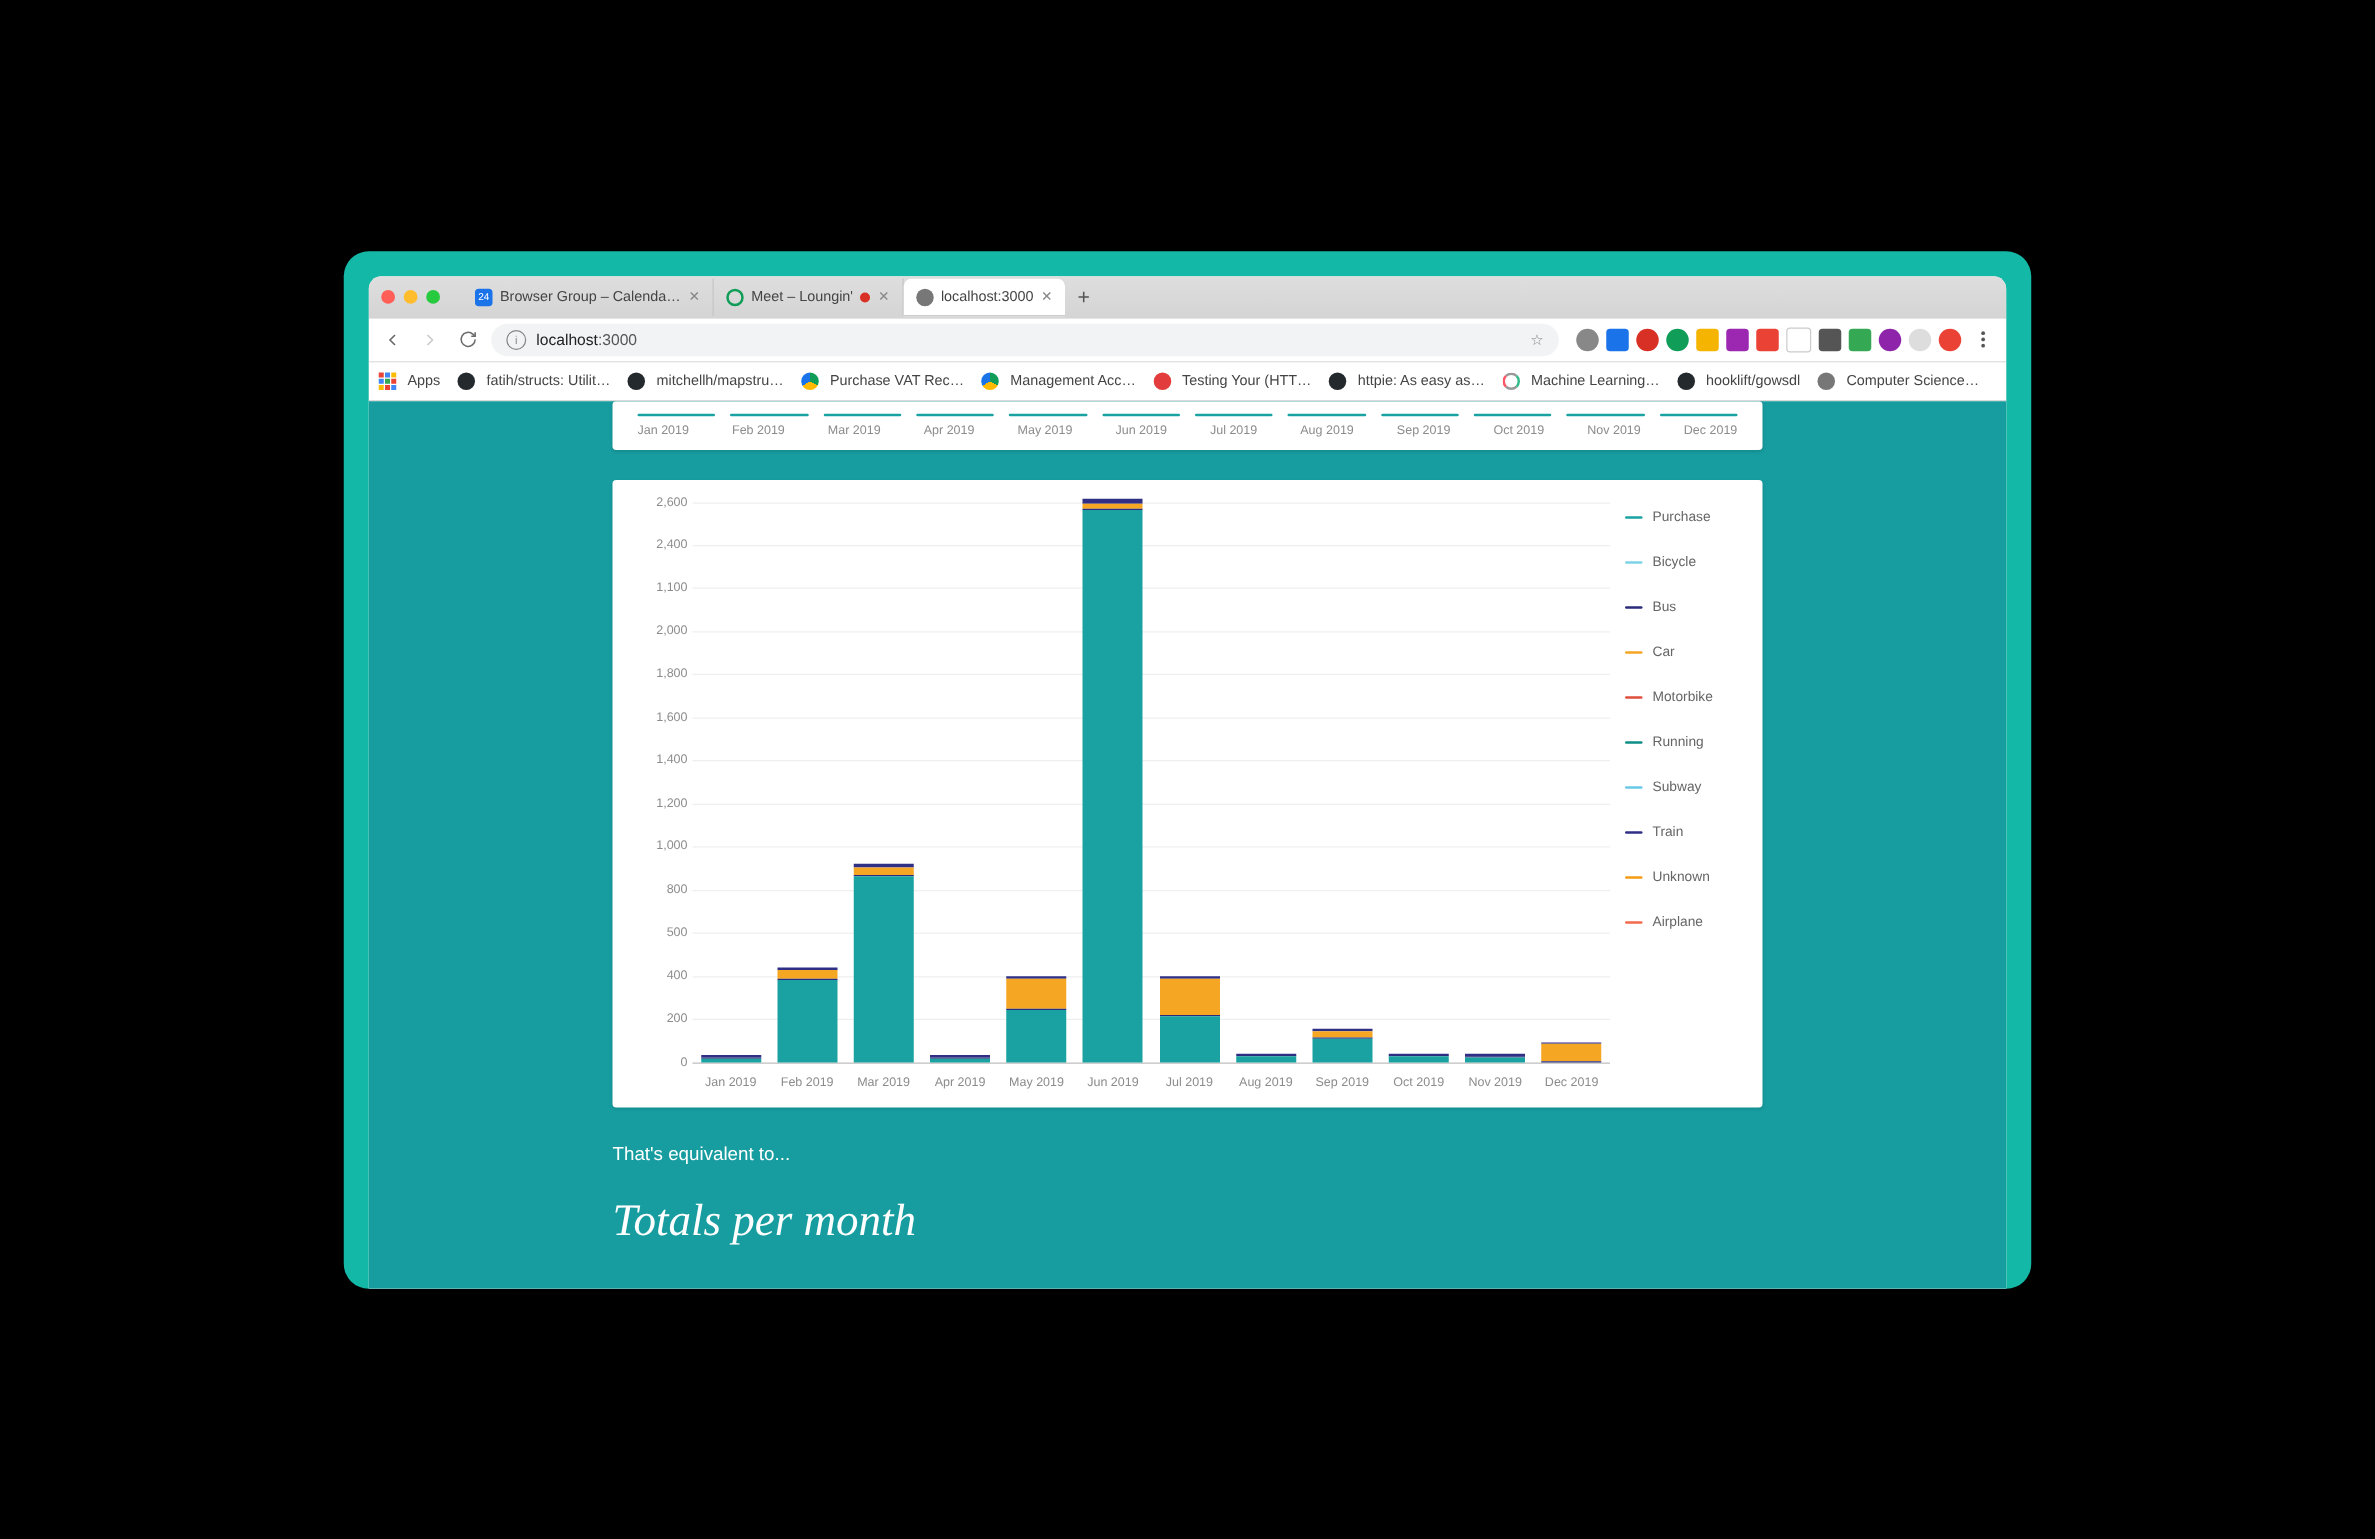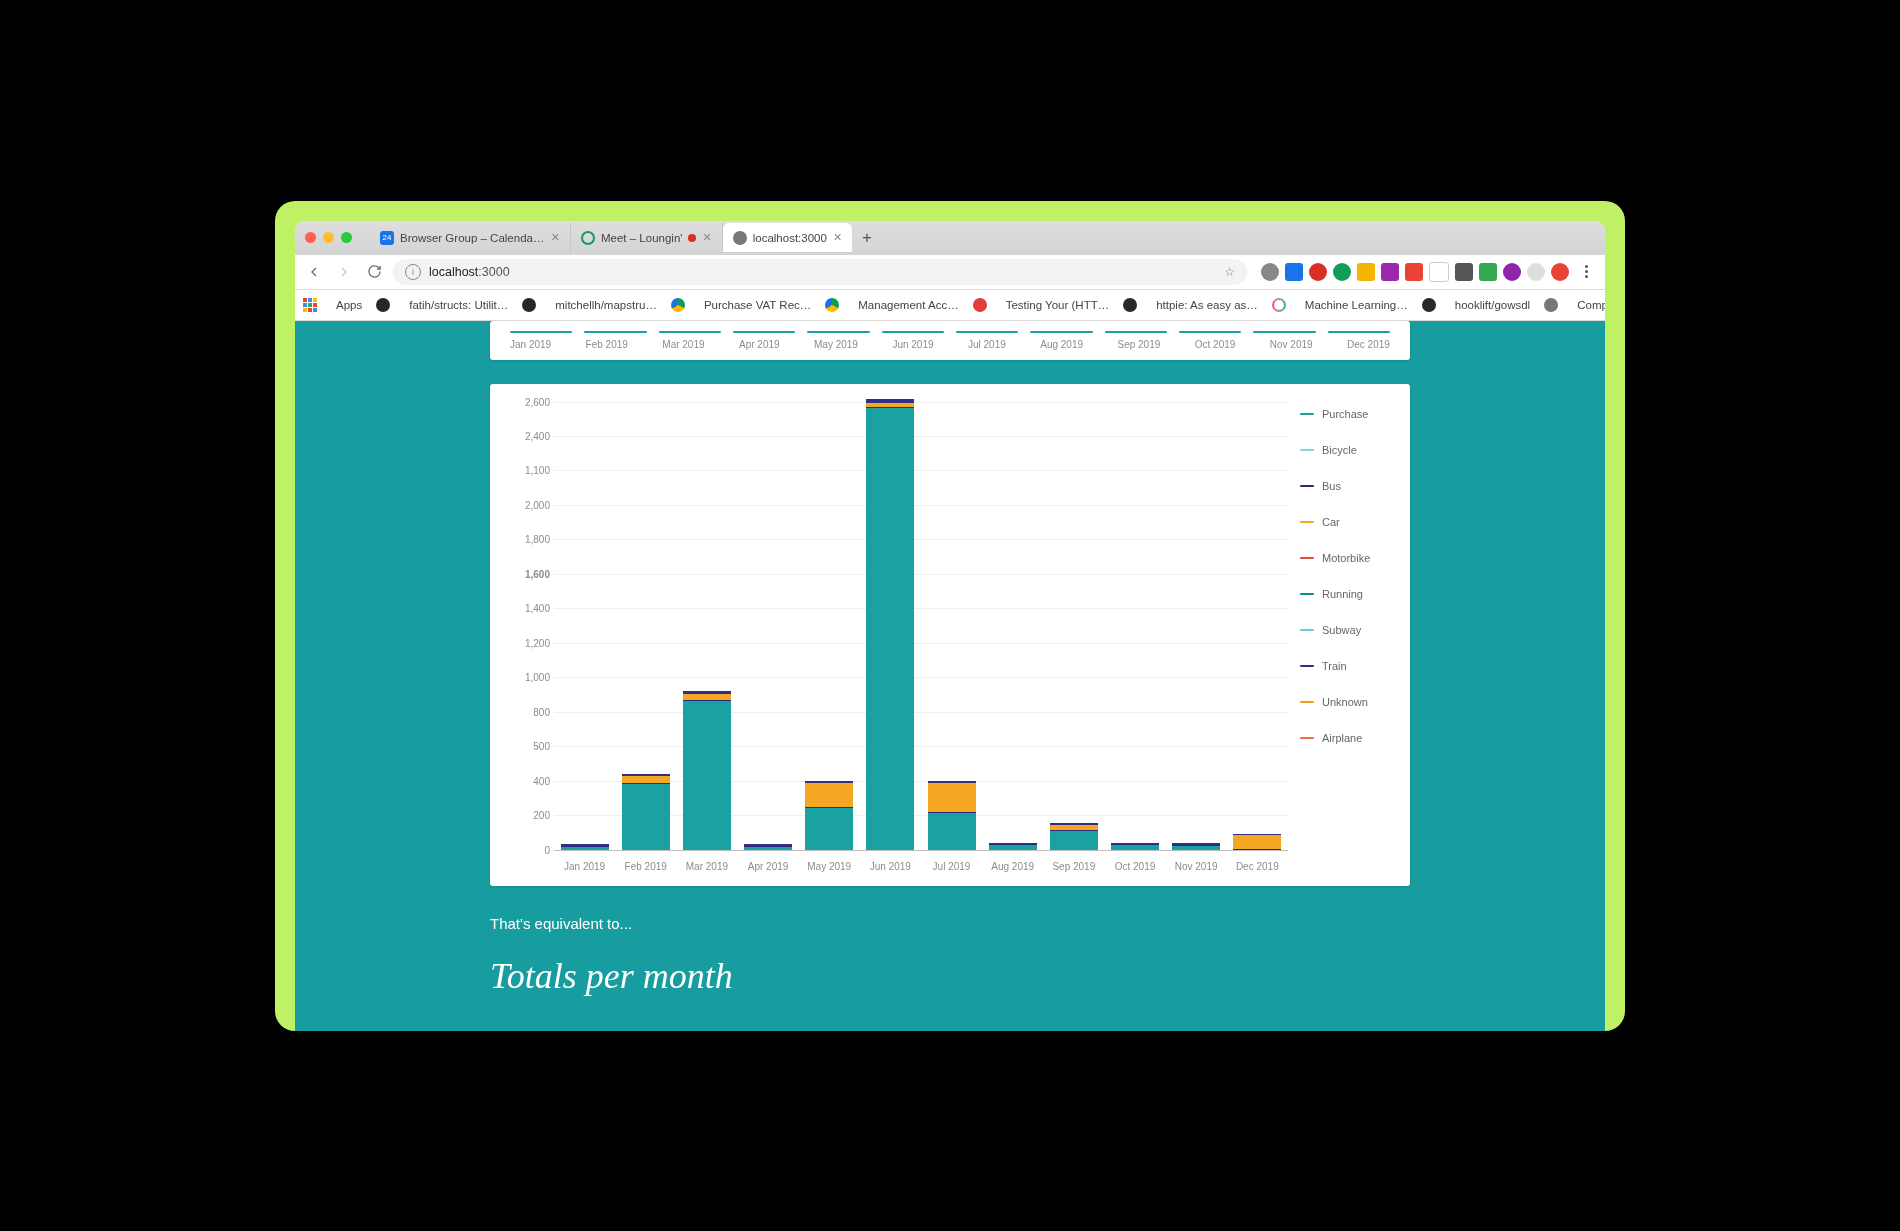--- a/index.html
+++ b/index.html
@@ -14,21 +14,21 @@
     --tab-active:#ffffff;
     --tab-text:#555;
     --omnibox:#f1f3f4;
     --icon:#6b6b6b;
   }
   html,body{margin:0;padding:0;height:100%;font-family:-apple-system,BlinkMacSystemFont,'Segoe UI',Helvetica,Arial,sans-serif;font-size:12px;color:#444;}
   body{background:#000;display:flex;align-items:center;justify-content:center;}
   .device-frame{
     width:1350px;height:830px;
     border-radius:20px;
-    background:#bef264;
+    background:#14b8a6;
     padding:20px 20px 0 20px;
     box-sizing:border-box;
     overflow:hidden;
   }
   .screen{
     width:100%;height:100%;
     border-radius:10px 10px 0 0;
     overflow:hidden;
     background:var(--chrome-light);
     display:flex;flex-direction:column;
@@ -95,21 +95,21 @@
   .ext{width:18px;height:18px;border-radius:3px;}
 
   
   .bookmarks{
     display:flex;align-items:center;height:30px;
     background:#fff;
     border-bottom:1px solid var(--chrome-border);
     padding:0 8px;gap:14px;
     font-size:11.5px;color:#444;
   }
-  .bm{display:flex;align-items:center;gap:19px;cursor:pointer;white-space:nowrap;}
+  .bm{display:flex;align-items:center;gap:9px;cursor:pointer;white-space:nowrap;}
   .bm-ico{width:14px;height:14px;border-radius:50%;display:inline-block;}
   .bm-gh{background:#24292e;}
   .bm-gdrive{background:conic-gradient(#0f9d58 0 33%,#ffba00 33% 66%,#1a73e8 66% 100%);}
   .bm-lb{background:#e23c3c;}
   .bm-ml{border:2px solid #999;border-left-color:#f56;border-right-color:#3b8;width:10px;height:10px;}
   .bm-cs{background:#777;}
   .bookmarks .spacer{flex:1;}
   .bm-folder{width:14px;height:11px;background:#b0b0b0;border-radius:2px;position:relative;}
   .bm-folder::before{content:"";position:absolute;top:-3px;left:0;width:6px;height:3px;background:#b0b0b0;border-radius:1px 1px 0 0;}
 
@@ -332,21 +332,21 @@
             <div class="plot-area">
               <div class="y-axis" id="y-axis">
                   <div class="y-tick" style="top: 100%;">0</div>
                   <div class="y-tick" style="top: 92.3077%;">200</div>
                   <div class="y-tick" style="top: 84.6154%;">400</div>
                   <div class="y-tick" style="top: 76.9231%;">500</div>
                   <div class="y-tick" style="top: 69.2308%;">800</div>
                   <div class="y-tick" style="top: 61.5385%;">1,000</div>
                   <div class="y-tick" style="top: 53.8462%;">1,200</div>
                   <div class="y-tick" style="top: 46.1538%;">1,400</div>
-                  <div class="y-tick" style="top: 38.4615%; font-weight: bold;">1,600</div>
+                  <div class="y-tick" style="top: 38.4615%;">1,600</div>
                   <div class="y-tick" style="top: 30.7692%;">1,800</div>
                   <div class="y-tick" style="top: 23.0769%;">2,000</div>
                   <div class="y-tick" style="top: 15.3846%;">1,100</div>
                   <div class="y-tick" style="top: 7.69231%;">2,400</div>
                   <div class="y-tick" style="top: 0%;">2,600</div>
                 </div>
               <div class="gridlines" id="gridlines">
                   <div class="gl base" style="top: 100%;"></div>
                   <div class="gl" style="top: 92.3077%;"></div>
                   <div class="gl" style="top: 84.6154%;"></div>

